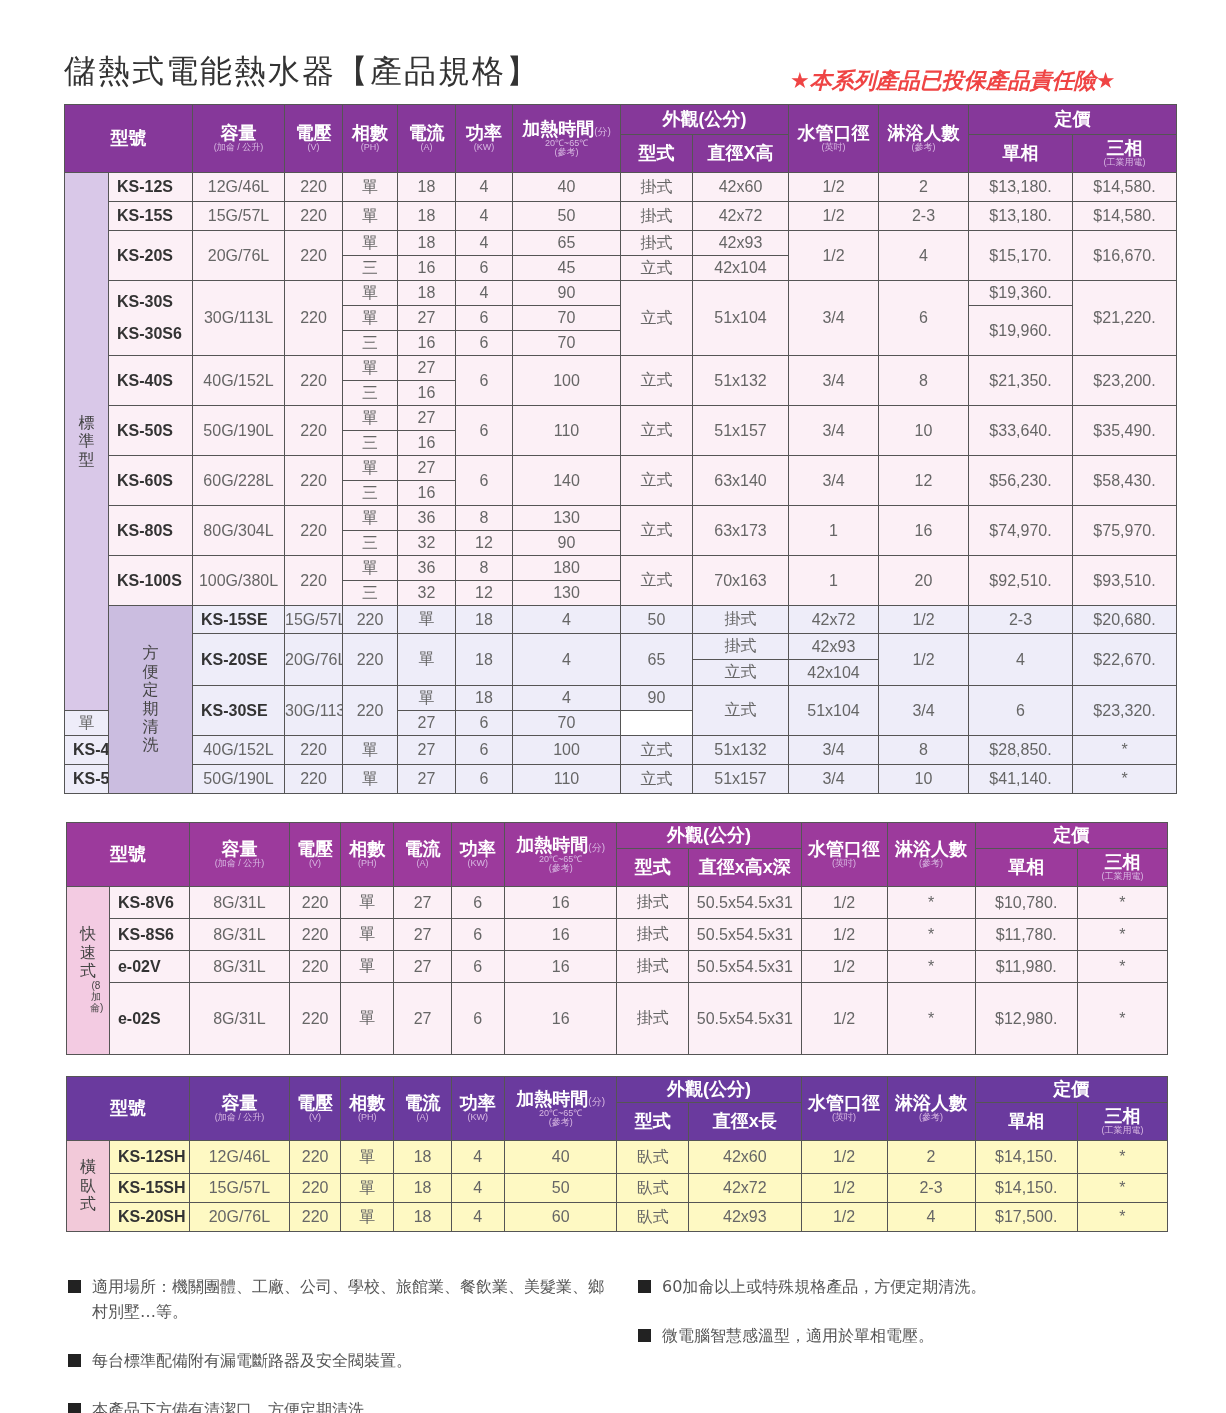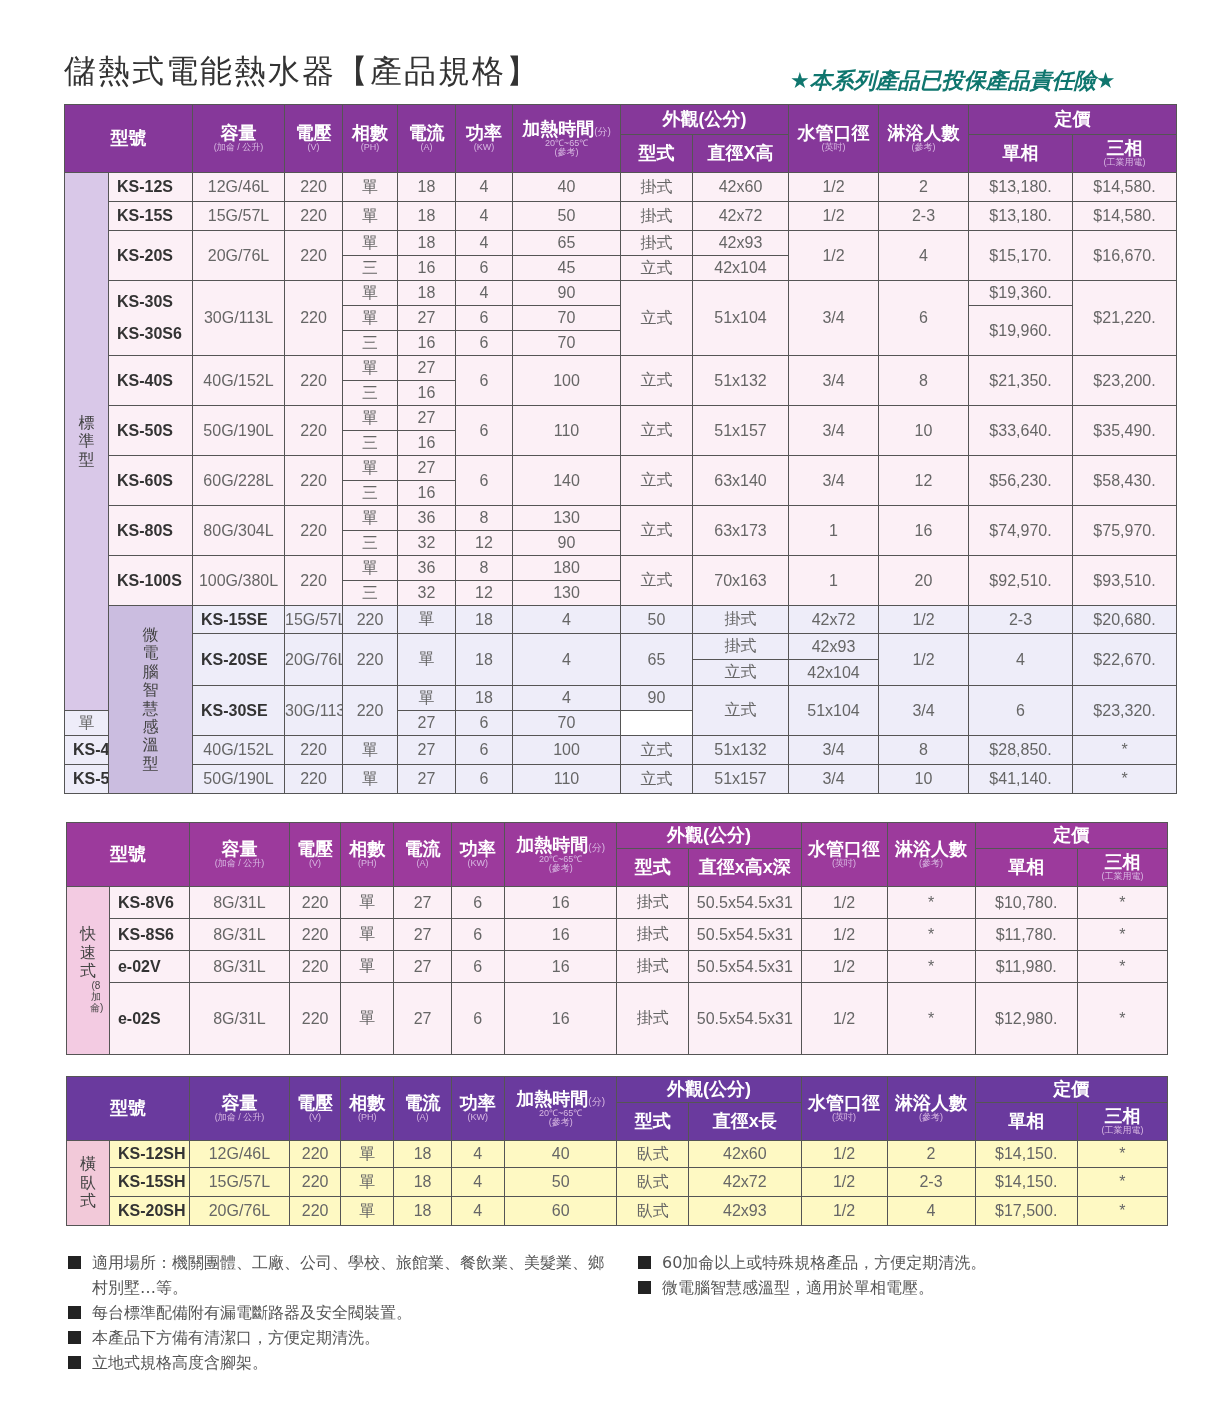--- a/index.html
+++ b/index.html
@@ -1,38 +1,38 @@
 <!DOCTYPE html>
 <html><head>
 <meta charset="utf-8">
 <style>
   html, body { margin:0; padding:0; }
   body { width:1226px; height:1413px; background:#ffffff; font-family:"DejaVu Sans", sans-serif; color:#555; position:relative; overflow:hidden; }
   .title { position:absolute; left:64px; top:50px; font-size:32px; color:#333; letter-spacing:2px; }
-  .notice { position:absolute; left:790px; top:66px; font-size:22px; color:#0f766e; font-weight:bold; font-style:italic; }
+  .notice { position:absolute; left:790px; top:66px; font-size:22px; color:#ef4444; font-weight:bold; font-style:italic; }
   table.spec { position:absolute; border-collapse:collapse; table-layout:fixed; font-family:"Liberation Sans", sans-serif; }
   table.spec td, table.spec th { border:1.4px solid #555; text-align:center; padding:0; overflow:hidden; white-space:nowrap; }
   table.spec th { background:#86389a; color:#fff; font-weight:bold; font-size:18px; line-height:1.05; }
   table.spec th .sub { display:block; font-size:9px; font-weight:normal; color:#d8b8e2; }
   table.spec th .unit { font-size:10px; font-weight:normal; color:#d8b8e2; }
   table.spec td { font-size:16px; color:#666; }
   td.model { text-align:left !important; padding-left:8px !important; font-weight:bold; color:#333 !important; }
   td.group { font-size:20px; font-weight:normal; color:#444 !important; line-height:1.15; white-space:normal !important; }
   td.group .small { display:block; font-size:10px; line-height:1.1;margin-left:16px; }
   .bg-pink td { background:#fcf0f6; }
   .bg-lav td { background:#eeedf9; }
   .bg-cream td { background:#fef9c3; }
   td.g-std { background:#d9c8e8 !important; }
   td.g-se { background:#cbbde0 !important; }
   td.g-fast { background:#f3cbe2 !important; }
   td.g-h { background:#f2c9d9 !important; }
   table.t2 th { background:#9c3a9c; }
   table.t3 th { background:#6a3a9e; }
   .notes { position:absolute; font-size:16px; color:#555; line-height:25px; }
-  .notes .n { position:relative; padding-left:26px; }
+  .notes .n { position:relative; padding-left:26px;margin-top:24px; }
   .notes .n::before { content:""; position:absolute; left:2px; top:6px; width:13px; height:13px; background:#222; }
   .notes .n.red { color:#d4202a; }
   .notes .n.red::before { background:#d4202a; }
   .star { font-size:20px; color:#333; }
 </style>
 </head>
 <body>
 
 <div class="title">儲熱式電能熱水器【產品規格】</div>
 <div class="notice">★本系列產品已投保產品責任險★</div>
@@ -256,21 +256,21 @@
     <td rowspan="2">$93,510.</td>
   </tr>
   <tr class="bg-pink" style="height:25px">
     <td>三</td>
     <td>32</td>
     <td>12</td>
     <td>130</td>
   </tr>
 
   <tr class="bg-lav" style="height:28px">
-    <td rowspan="7" class="group g-se"><span style="display:inline-block;width:22px;">微電腦智慧感溫型</span></td>
+    <td rowspan="7" class="group g-se"><span style="display:inline-block;width:22px;">方便定期清洗</span></td>
     <td class="model">KS-15SE</td>
     <td>15G/57L</td>
     <td>220</td>
     <td>單</td>
     <td>18</td>
     <td>4</td>
     <td>50</td>
     <td>掛式</td>
     <td>42x72</td>
     <td>1/2</td>
@@ -482,21 +482,21 @@
     <th rowspan="2"><span>水管口徑</span><span class="sub">(英吋)</span></th>
     <th rowspan="2"><span>淋浴人數</span><span class="sub">(參考)</span></th>
     <th colspan="2">定價</th>
   </tr>
   <tr style="height:38px">
     <th>型式</th>
     <th>直徑x長</th>
     <th>單相</th>
     <th><span>三相</span><span class="sub">(工業用電)</span></th>
   </tr>
-  <tr class="bg-cream" style="height:27px">
+  <tr class="bg-cream" style="height:33px">
     <td rowspan="3" class="group g-h"><span style="display:inline-block;width:22px;">橫臥式</span></td>
     <td class="model">KS-12SH</td>
     <td>12G/46L</td>
     <td>220</td>
     <td>單</td>
     <td>18</td>
     <td>4</td>
     <td>40</td>
     <td>臥式</td>
     <td>42x60</td>

